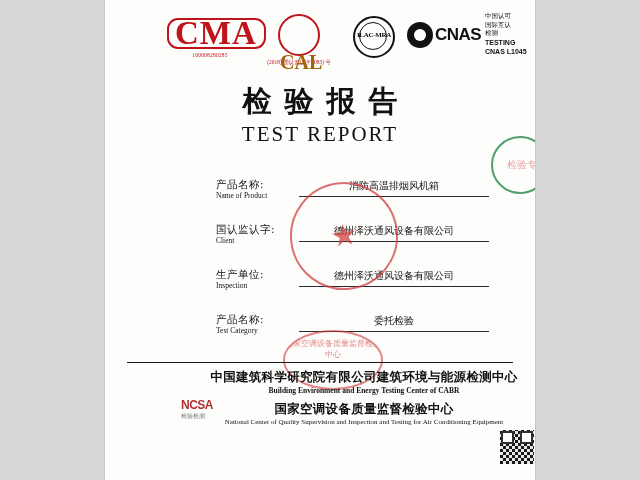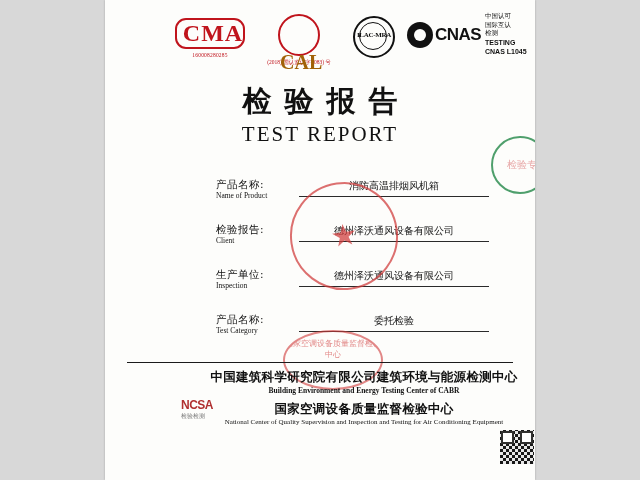--- a/index.html
+++ b/index.html
@@ -32,28 +32,28 @@
     width: 430px;
     height: 64px;
   }
   .mark {
     position: absolute;
     text-align: center;
   }
   .mark-ma { left: 62px; top: 10px; width: 86px; }
   .ma-logo {
     font-family: "Liberation Serif", serif;
-    font-size: 24px;
+    font-size: 33px;
     font-weight: bold;
     color: #c0141c;
     letter-spacing: 1px;
     border: 2px solid #c0141c;
     border-radius: 11px;
     display: inline-block;
-    padding: 0px 0 1px 6px;
+    padding: 0px 7px 1px 6px;
     line-height: 26px;
   }
   .ma-sub {
     font-size: 5.5px;
     color: #c0141c;
     margin-top: 3px;
     letter-spacing: 0.2px;
   }
   .mark-cal { left: 148px; top: 6px; width: 92px; }
   .cal-circle {
@@ -425,21 +425,21 @@
     <div class="field-row">
       <div class="field-label">
         <span class="cn">产品名称:</span>
         <span class="en">Name of Product</span>
       </div>
       <div class="field-value">消防高温排烟风机箱</div>
     </div>
 
     <div class="field-row">
       <div class="field-label">
-        <span class="cn">检验报告:</span>
+        <span class="cn">国认监认字:</span>
         <span class="en">Client</span>
       </div>
       <div class="field-value">德州泽沃通风设备有限公司</div>
     </div>
 
     <div class="field-row">
       <div class="field-label">
         <span class="cn">生产单位:</span>
         <span class="en">Inspection</span>
       </div>

